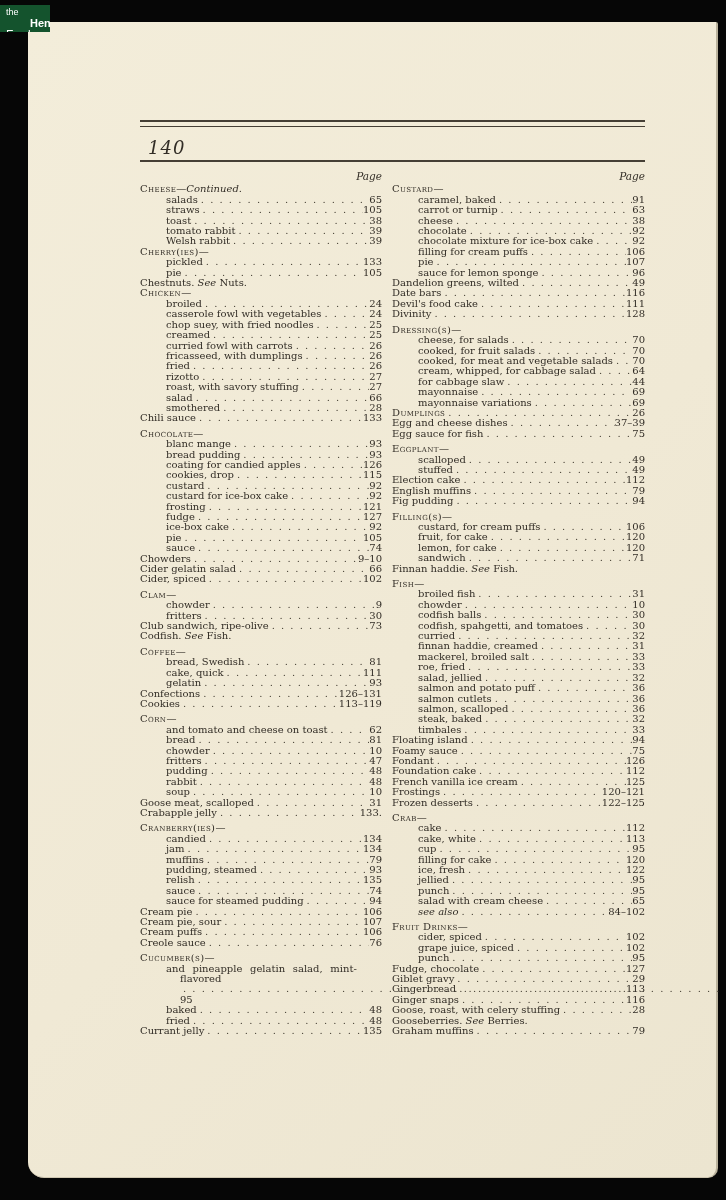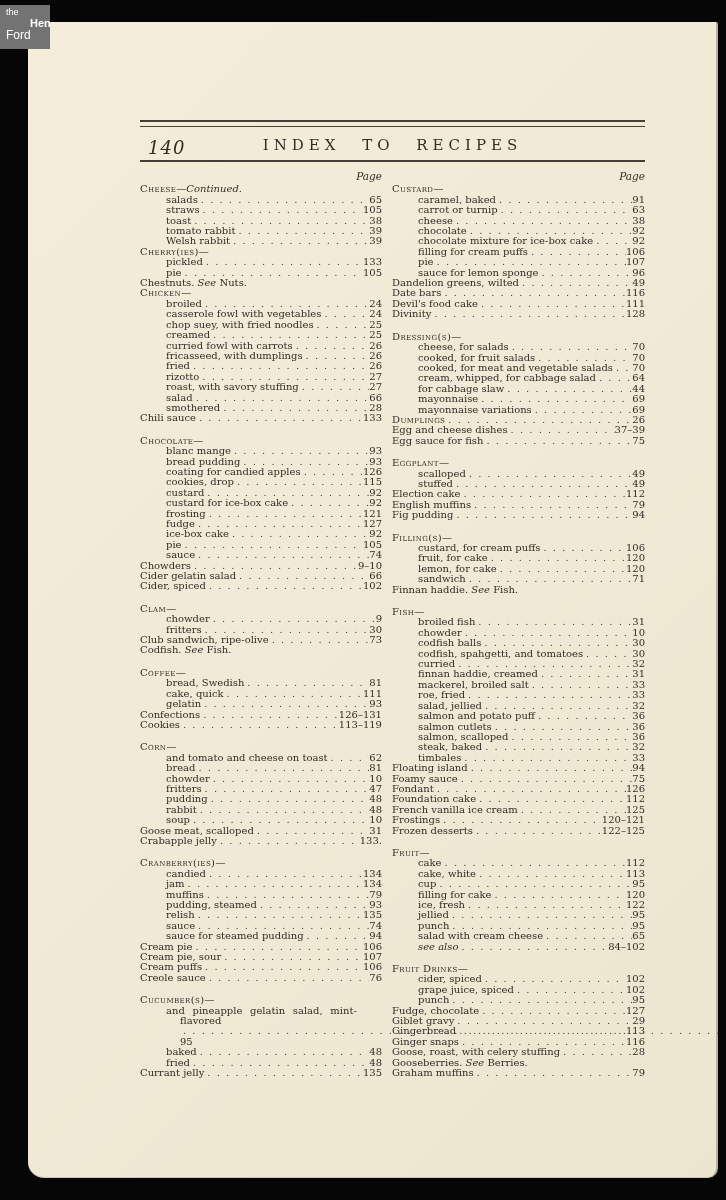--- a/index.html
+++ b/index.html
@@ -16,47 +16,46 @@
   .header-row{position:relative;height:22px;margin-top:7px;}
   .folio{position:absolute;left:8px;top:3px;font-size:18px;letter-spacing:1px;font-style:italic;}
   .title{position:absolute;left:0;right:0;top:2px;text-align:center;
          font-size:15px;letter-spacing:5px;word-spacing:12px;}
   .rule-single{border-top:2px solid #453f35;margin-top:4px;}
   .cols{display:flex;margin-top:9px;}
   .col{width:242px;font-size:10px;line-height:10.4px;}
   .col.colr{width:253px;margin-left:10px;}
   .col-head{text-align:right;font-style:italic;font-size:10.5px;margin-bottom:3px;}
   .line{display:flex;align-items:baseline;white-space:nowrap;}
-  .line.gap{margin-top:12px;}
+  .line.gap{margin-top:5px;}
   .ind1{padding-left:26px;}
   .ind2{padding-left:40px;flex-direction:column;}
   .spread .lbl{word-spacing:4.5px;}
   .lbl{white-space:nowrap;}
   .sc{font-variant:small-caps;letter-spacing:.4px;}
   .it{font-style:italic;}
   .ldr{flex:1 1 auto;overflow:hidden;white-space:nowrap;color:#474135;
        padding:0 3px 0 3px;letter-spacing:1.5px;}
   .ldr::after{content:". . . . . . . . . . . . . . . . . . . . . . . . . . . . . . . . . . . . . . . . . . . . . . . . . . . . . . . . . . . .";}
   .pg{white-space:nowrap;text-align:right;}
-  .logo{position:absolute;top:5px;left:0;width:50px;height:44px;background:#737373;
+  .logo{position:absolute;top:5px;left:0;width:50px;height:27px;background:#14532d;
         color:#fff;font-family:"Liberation Sans",sans-serif;overflow:hidden;}
   .logo .l1{font-size:9px;margin:3px 0 0 6px;line-height:9px;}
   .logo .l2{font-size:11px;font-weight:bold;margin:0 0 0 14px;line-height:12px;padding-left:16px;}
   .logo .l3{font-size:12px;font-weight:normal;margin:0 0 0 6px;line-height:13px;}
 </style>
 </head>
 <body>
 
 <div class="stage">
   <div class="page">
     <div class="content">
       <div class="rule-double"></div>
       <div class="header-row">
         <span class="folio">140</span>
-        <span class="title">INDEX TO RECIPES</span>
       </div>
       <div class="rule-single"></div>
       <div class="cols">
         <div class="col">
           <div class="col-head">Page</div>
           <div class="entries">
               <div class="line ind0">
                 <span class="lbl"><span class="sc">Cheese</span><span>—</span><span class="it">Continued.</span></span>
               </div>
               <div class="line ind1">
@@ -694,21 +693,21 @@
                 <span class="lbl"><span>Frostings</span></span>
                 <span class="ldr"></span>
                 <span class="pg">120–121</span>
               </div>
               <div class="line ind0">
                 <span class="lbl"><span>Frozen desserts</span></span>
                 <span class="ldr"></span>
                 <span class="pg">122–125</span>
               </div>
               <div class="line ind0 gap">
-                <span class="lbl"><span class="sc">Fruit</span><span>—</span></span>
+                <span class="lbl"><span class="sc">Crab</span><span>—</span></span>
               </div>
               <div class="line ind1">
                 <span class="lbl"><span>cake</span></span>
                 <span class="ldr"></span>
                 <span class="pg">112</span>
               </div>
               <div class="line ind1">
                 <span class="lbl"><span>cake, white</span></span>
                 <span class="ldr"></span>
                 <span class="pg">113</span>

